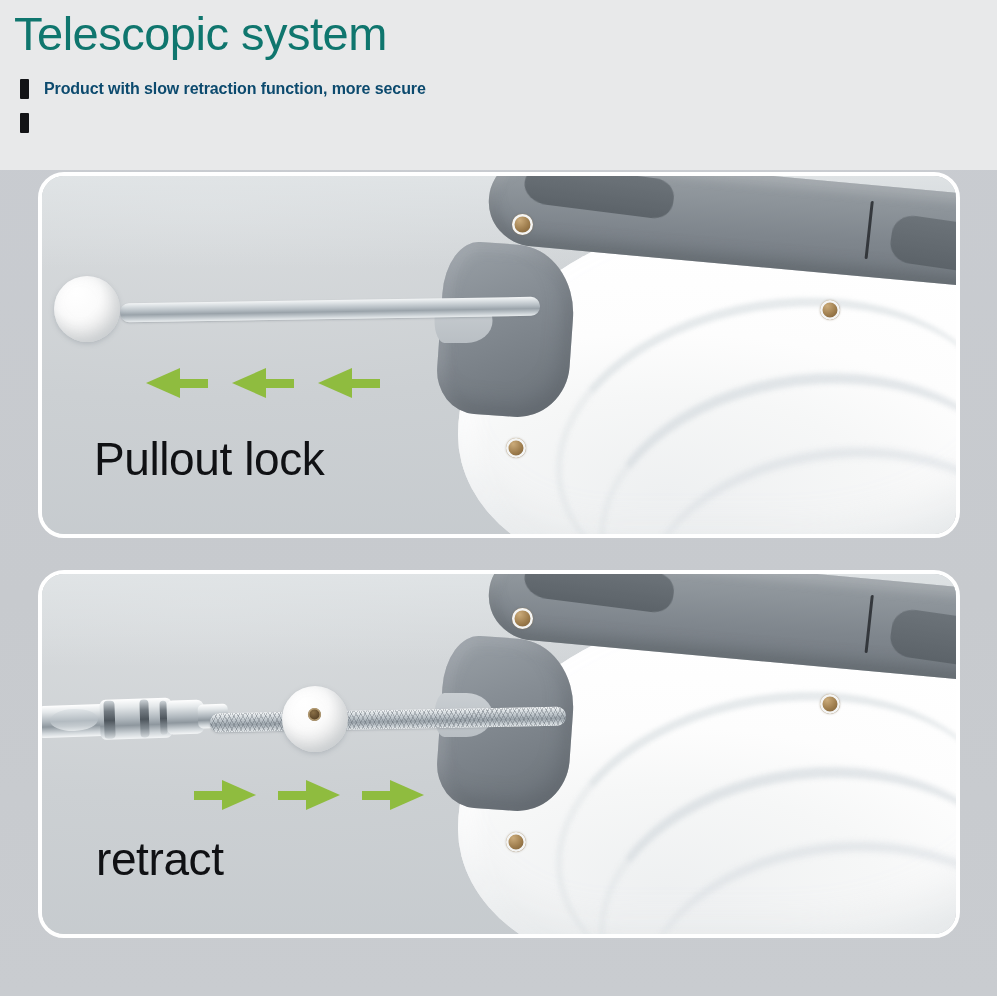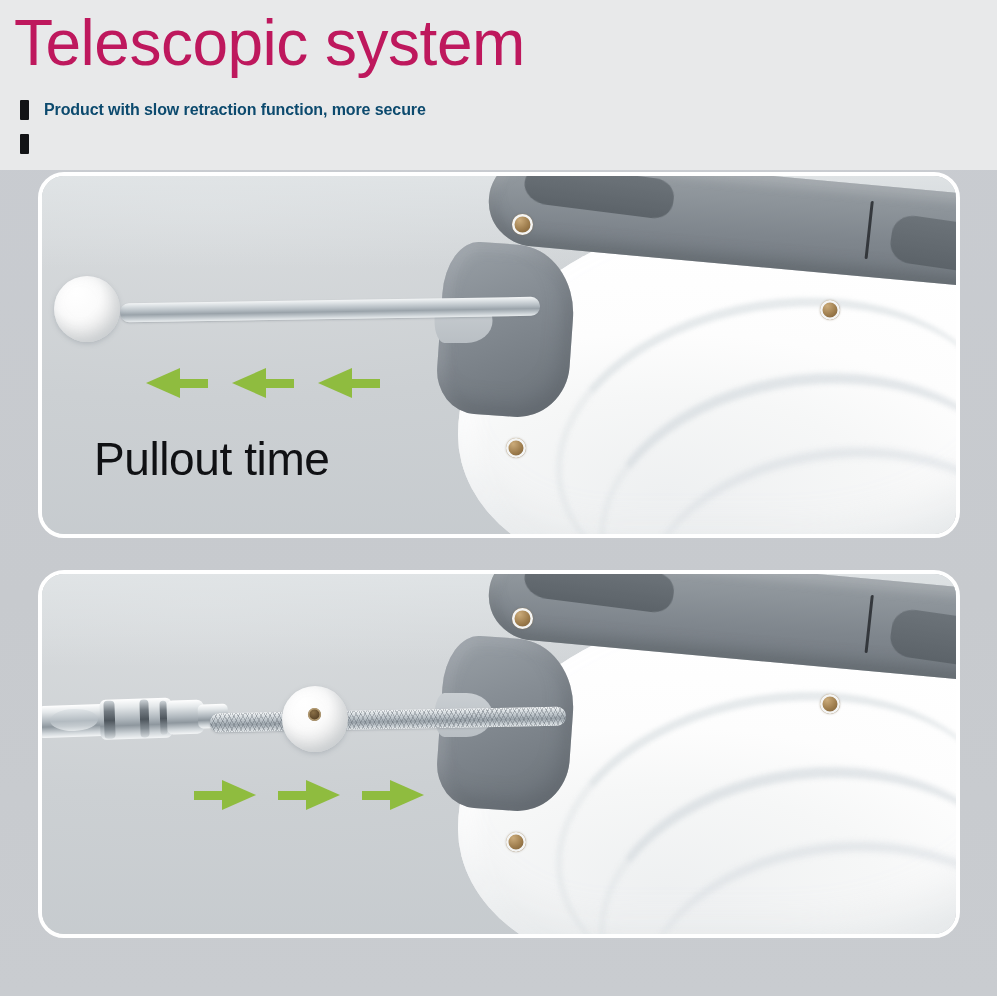--- a/index.html
+++ b/index.html
@@ -26,24 +26,24 @@
   .header {
     position: absolute;
     left: 0; top: 0;
     width: 997px;
     height: 170px;
     background: #e8e9ea;
     padding: 6px 0 0 14px;
   }
 
   .header-title {
-    font-size: 64px;
+    font-size: 47px;
     font-weight: 400;
     letter-spacing: -0.5px;
-    color: #be185d;
+    color: #0f766e;
     line-height: 1.18;
     white-space: nowrap;
   }
 
   .bullet-list {
     margin-top: 11px;
     padding-left: 6px;
   }
 
   .bullet-row {
@@ -408,21 +408,21 @@
         <span class="arrow left">
           <span class="head"></span>
             <span class="shaft"></span>
         </span>
         <span class="arrow left">
           <span class="head"></span>
             <span class="shaft"></span>
         </span>
       </div>
 
-      <div class="caption">Pullout time</div>
+      <div class="caption">Pullout lock</div>
     </div>
   </div>
 
   <div class="panel" id="panel-2">
     <div class="photo">
       <div class="photo-bg"></div>
 
       <div class="leash">
         <div class="leash-shell">
           <div class="shell-curve c1"></div>
@@ -469,16 +469,17 @@
         <span class="arrow right">
           <span class="shaft"></span>
             <span class="head"></span>
         </span>
         <span class="arrow right">
           <span class="shaft"></span>
             <span class="head"></span>
         </span>
       </div>
 
+      <div class="caption">retract</div>
     </div>
   </div>
 
 </div>
 
 </body></html>

